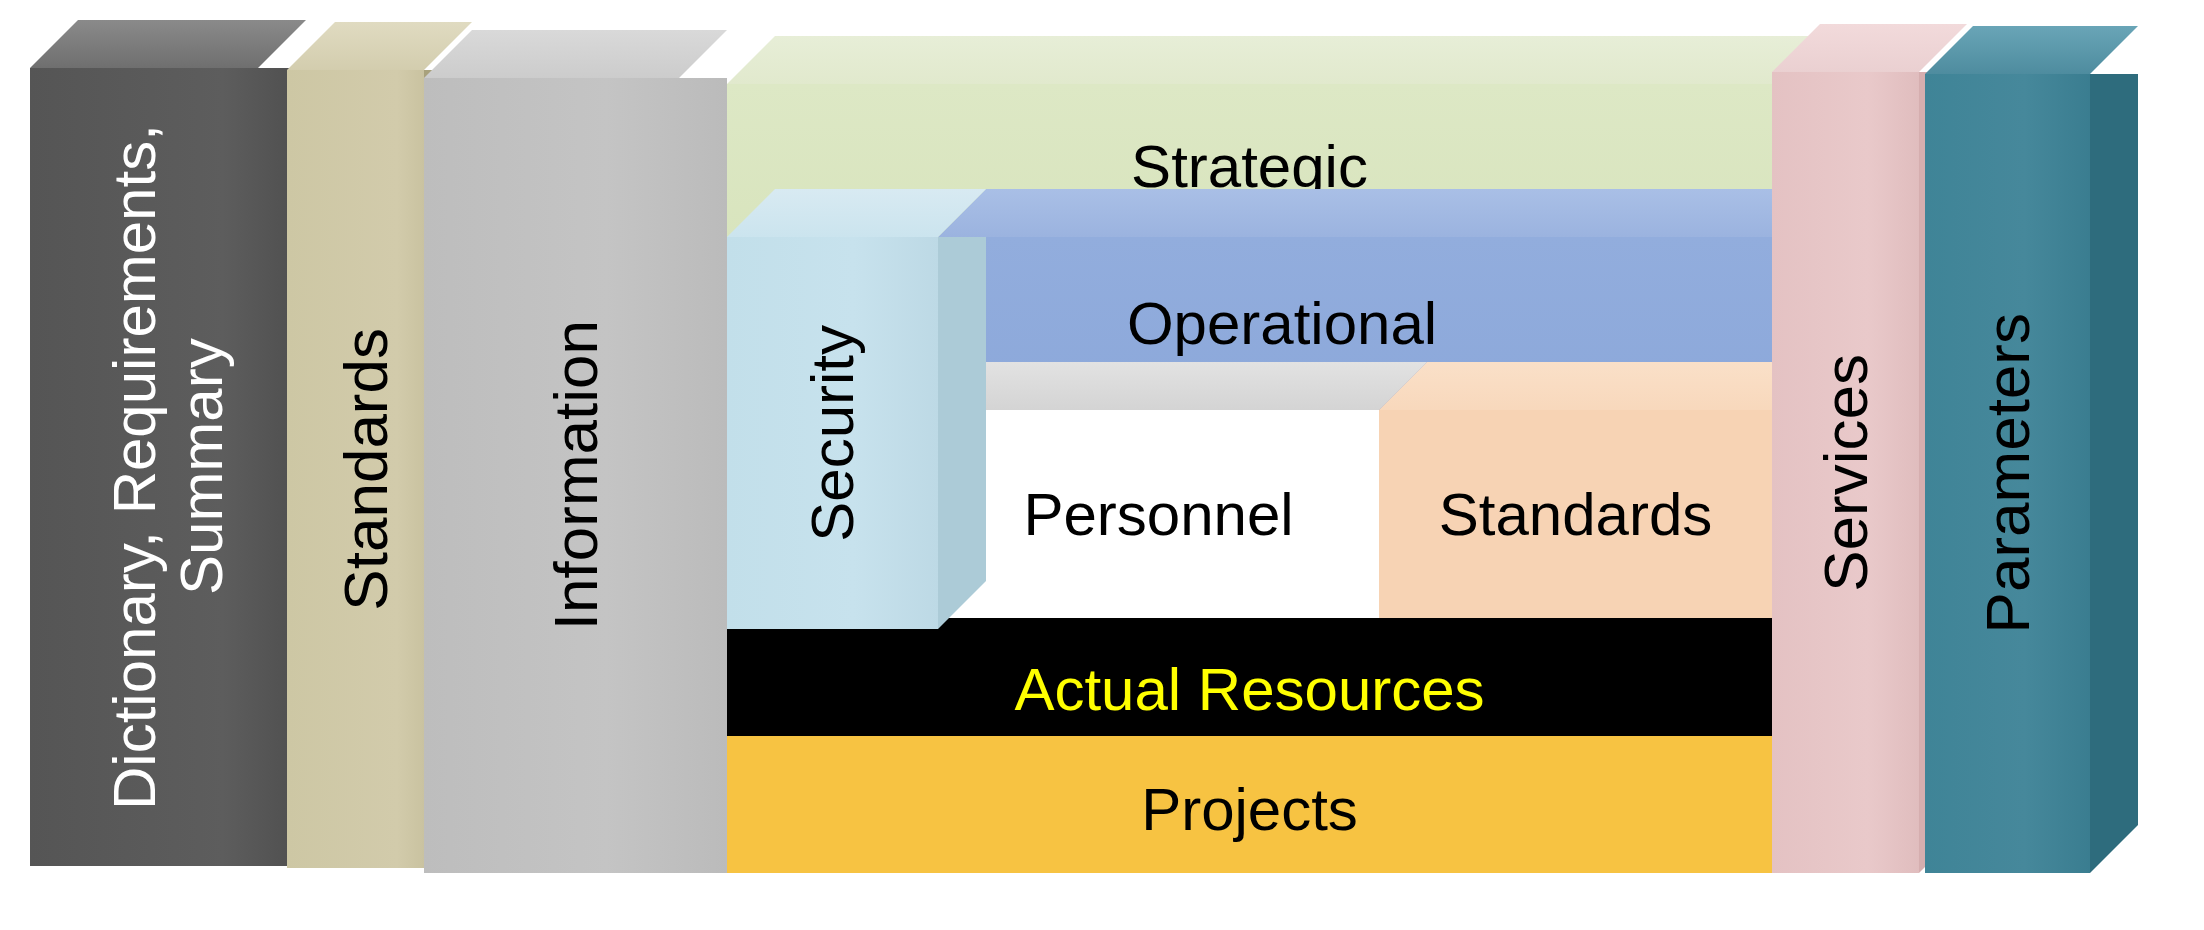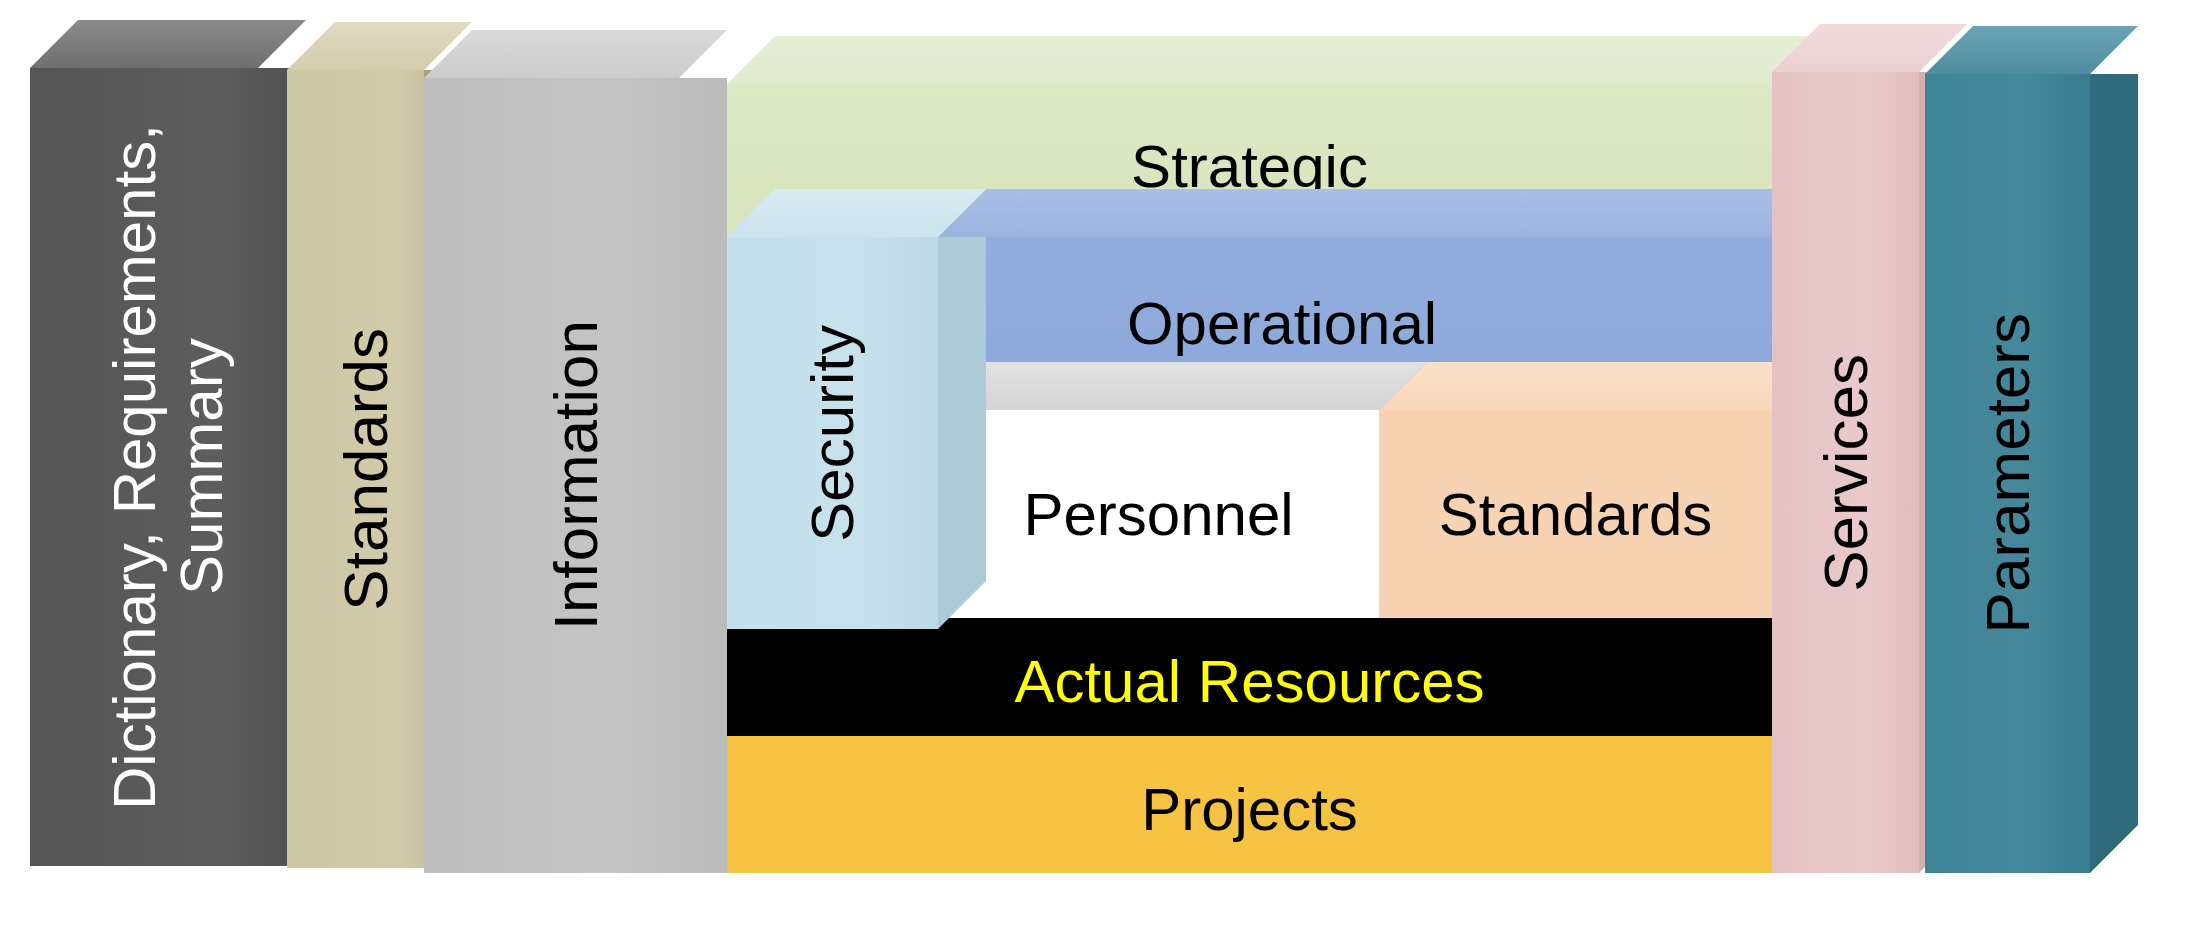--- a/index.html
+++ b/index.html
@@ -173,21 +173,21 @@
                 clip-path:polygon(0 0, 48px -48px, 48px 160px, 0 208px);
                 background:#d9bda0;"></div>
     <div class="hlabel" style="left:0; top:48px; width:393px; height:208px;">
       <span style="color:#000000;font-size:60px;">Standards</span>
     </div>
   </div>
 
   <div class="blk band" style="left:727px; top:618px; width:1093px; height:118px;">
     <div class="face" style="left:0; top:0; width:1093px; height:118px;
                 background:#000000;"></div>
-    <div class="hlabel" style="left:0; top:4px; width:1045px; height:118px;">
+    <div class="hlabel" style="left:0; top:12px; width:1045px; height:118px;">
       <span style="color:#ffff00;font-size:60px;">Actual Resources</span>
     </div>
   </div>
 
   <div class="blk band" style="left:727px; top:736px; width:1093px; height:137px;">
     <div class="face" style="left:0; top:0; width:1093px; height:137px;
                 background:#f7c342;"></div>
     <div class="hlabel" style="left:0; top:0; width:1045px; height:146px;align-items:center;">
       <span style="color:#000000;font-size:60px;">Projects</span>
     </div>

